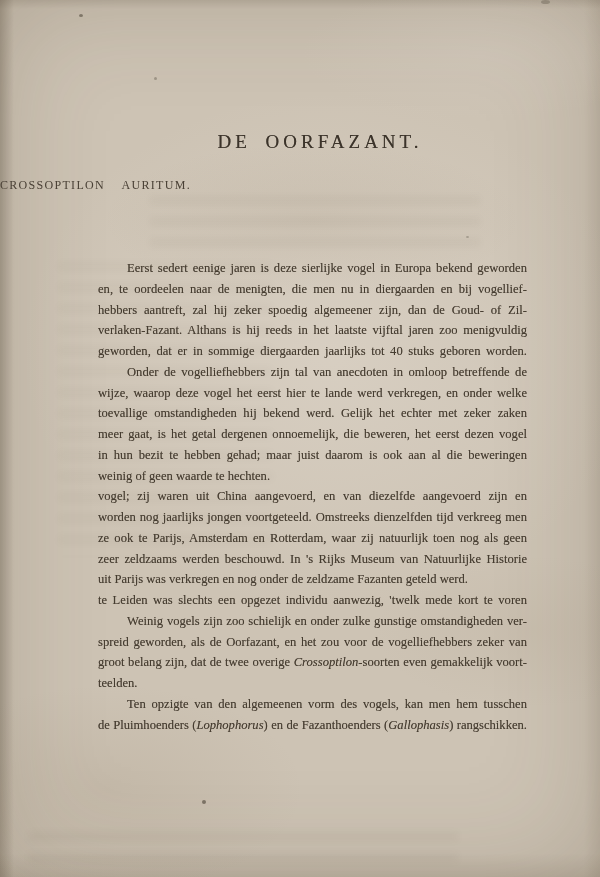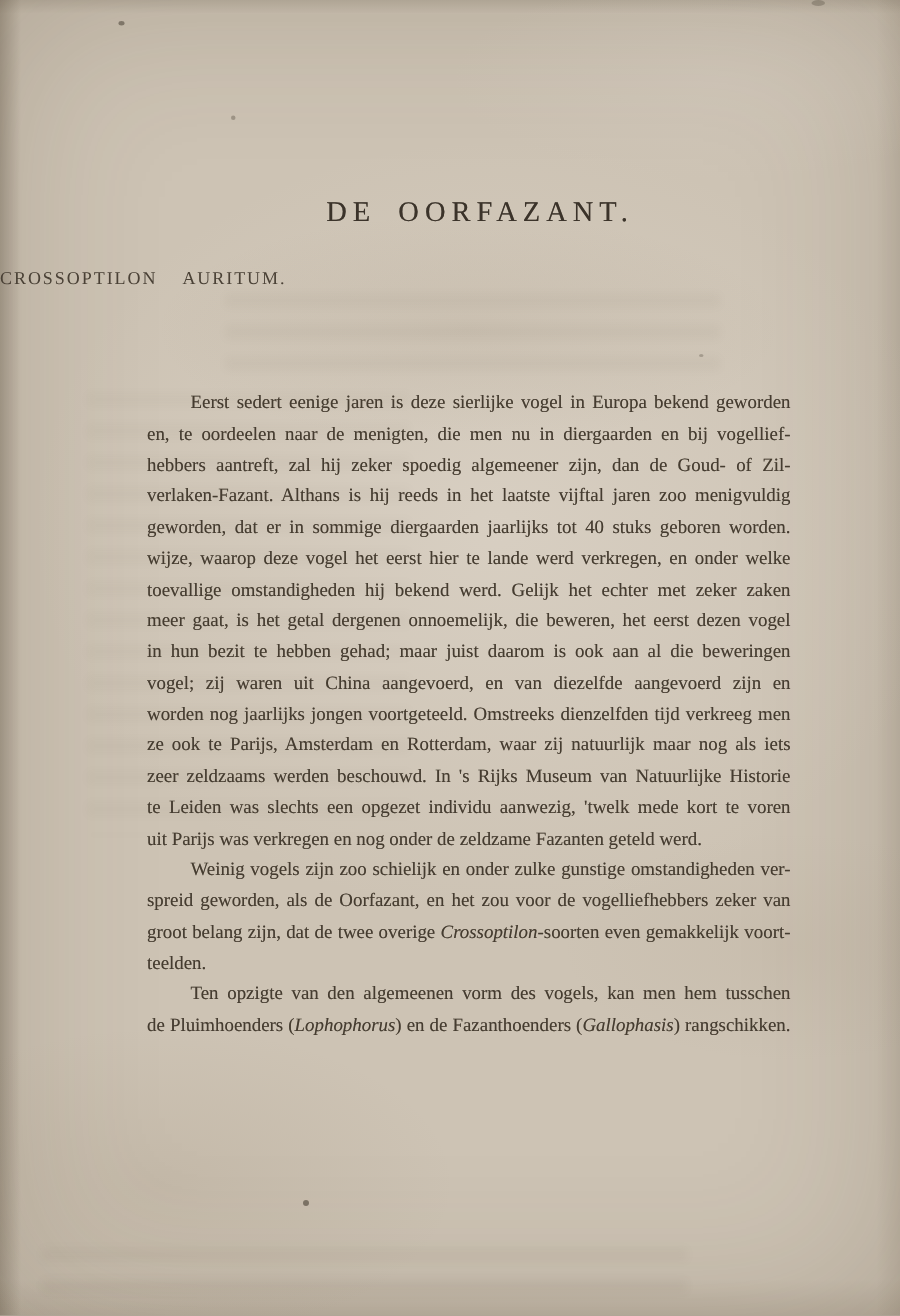--- a/index.html
+++ b/index.html
@@ -84,30 +84,32 @@
 
 <div class="photo">
   <h1 class="title">DE OORFAZANT.</h1>
   <h2 class="subtitle">CROSSOPTILON AURITUM.</h2>
   <div class="text-block">
       <div class="line wrap indent">Eerst sedert eenige jaren is deze sierlijke vogel in Europa bekend geworden</div>
       <div class="line wrap">en, te oordeelen naar de menigten, die men nu in diergaarden en bij vogellief-</div>
       <div class="line wrap">hebbers aantreft, zal hij zeker spoedig algemeener zijn, dan de Goud- of Zil-</div>
       <div class="line wrap">verlaken-Fazant. Althans is hij reeds in het laatste vijftal jaren zoo menigvuldig</div>
       <div class="line wrap">geworden, dat er in sommige diergaarden jaarlijks tot 40 stuks geboren worden.</div>
+      <div class="line wrap indent">Onder de vogelliefhebbers zijn tal van anecdoten in omloop betreffende de</div>
       <div class="line wrap">wijze, waarop deze vogel het eerst hier te lande werd verkregen, en onder welke</div>
       <div class="line wrap">toevallige omstandigheden hij bekend werd. Gelijk het echter met zeker zaken</div>
       <div class="line wrap">meer gaat, is het getal dergenen onnoemelijk, die beweren, het eerst dezen vogel</div>
       <div class="line wrap">in hun bezit te hebben gehad; maar juist daarom is ook aan al die beweringen</div>
+      <div class="line no-just">weinig of geen waarde te hechten.</div>
       <div class="line wrap">vogel; zij waren uit China aangevoerd, en van diezelfde aangevoerd zijn en</div>
       <div class="line wrap">worden nog jaarlijks jongen voortgeteeld. Omstreeks dienzelfden tijd verkreeg men</div>
-      <div class="line wrap">ze ook te Parijs, Amsterdam en Rotterdam, waar zij natuurlijk maar nog als iets</div>
+      <div class="line wrap">ze ook te Parijs, Amsterdam en Rotterdam, waar zij natuurlijk toen nog als geen</div>
       <div class="line wrap">zeer zeldzaams werden beschouwd. In 's Rijks Museum van Natuurlijke Historie</div>
+      <div class="line no-just">uit Parijs was verkregen en nog onder de zeldzame Fazanten geteld werd.</div>
       <div class="line wrap">te Leiden was slechts een opgezet individu aanwezig, 'twelk mede kort te voren</div>
-      <div class="line no-just">uit Parijs was verkregen en nog onder de zeldzame Fazanten geteld werd.</div>
       <div class="line wrap indent">Weinig vogels zijn zoo schielijk en onder zulke gunstige omstandigheden ver-</div>
       <div class="line wrap">spreid geworden, als de Oorfazant, en het zou voor de vogelliefhebbers zeker van</div>
       <div class="line wrap">groot belang zijn, dat de twee overige <i>Crossoptilon</i>-soorten even gemakkelijk voort-</div>
       <div class="line no-just">teelden.</div>
       <div class="line wrap indent">Ten opzigte van den algemeenen vorm des vogels, kan men hem tusschen</div>
       <div class="line wrap">de Pluimhoenders (<i>Lophophorus</i>) en de Fazanthoenders (<i>Gallophasis</i>) rangschikken.</div>
     </div>
 <div class="speck" style="left: 79px; top: 14px; width: 4px; height: 3px; opacity: 0.55;"></div>
     <div class="speck" style="left: 154px; top: 77px; width: 3px; height: 3px; opacity: 0.35;"></div>
     <div class="speck" style="left: 466px; top: 236px; width: 3px; height: 2px; opacity: 0.3;"></div>

